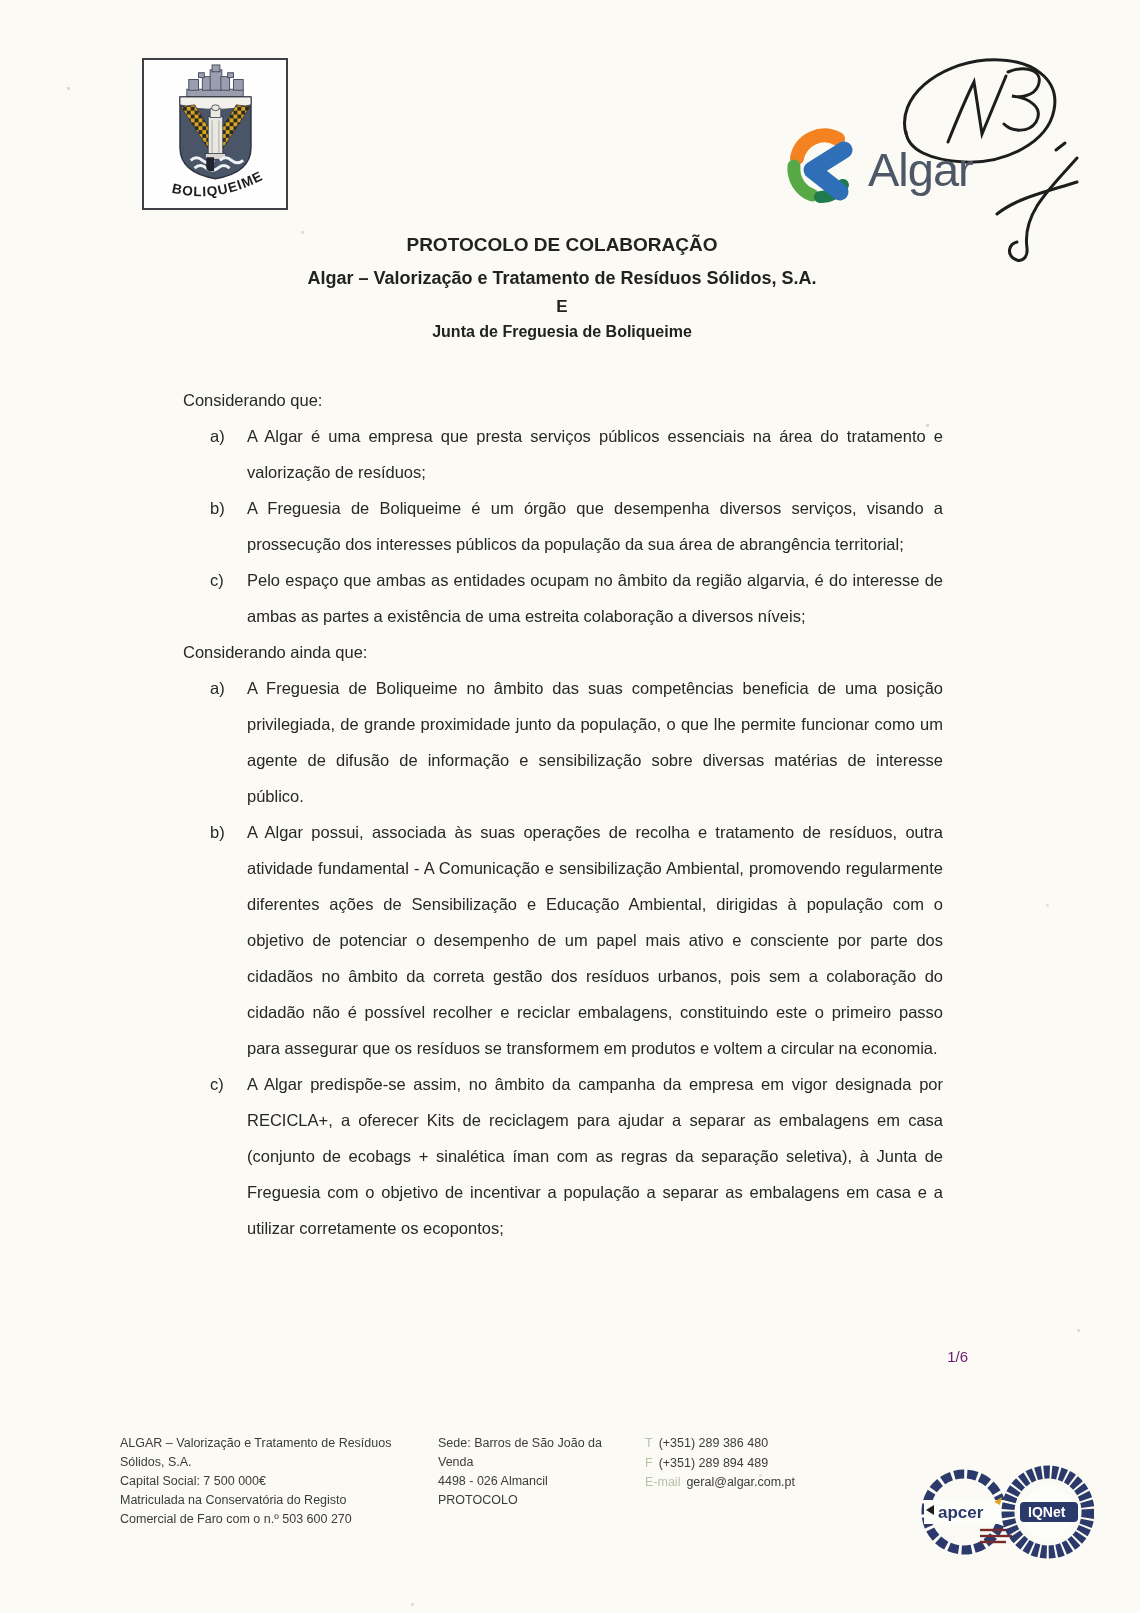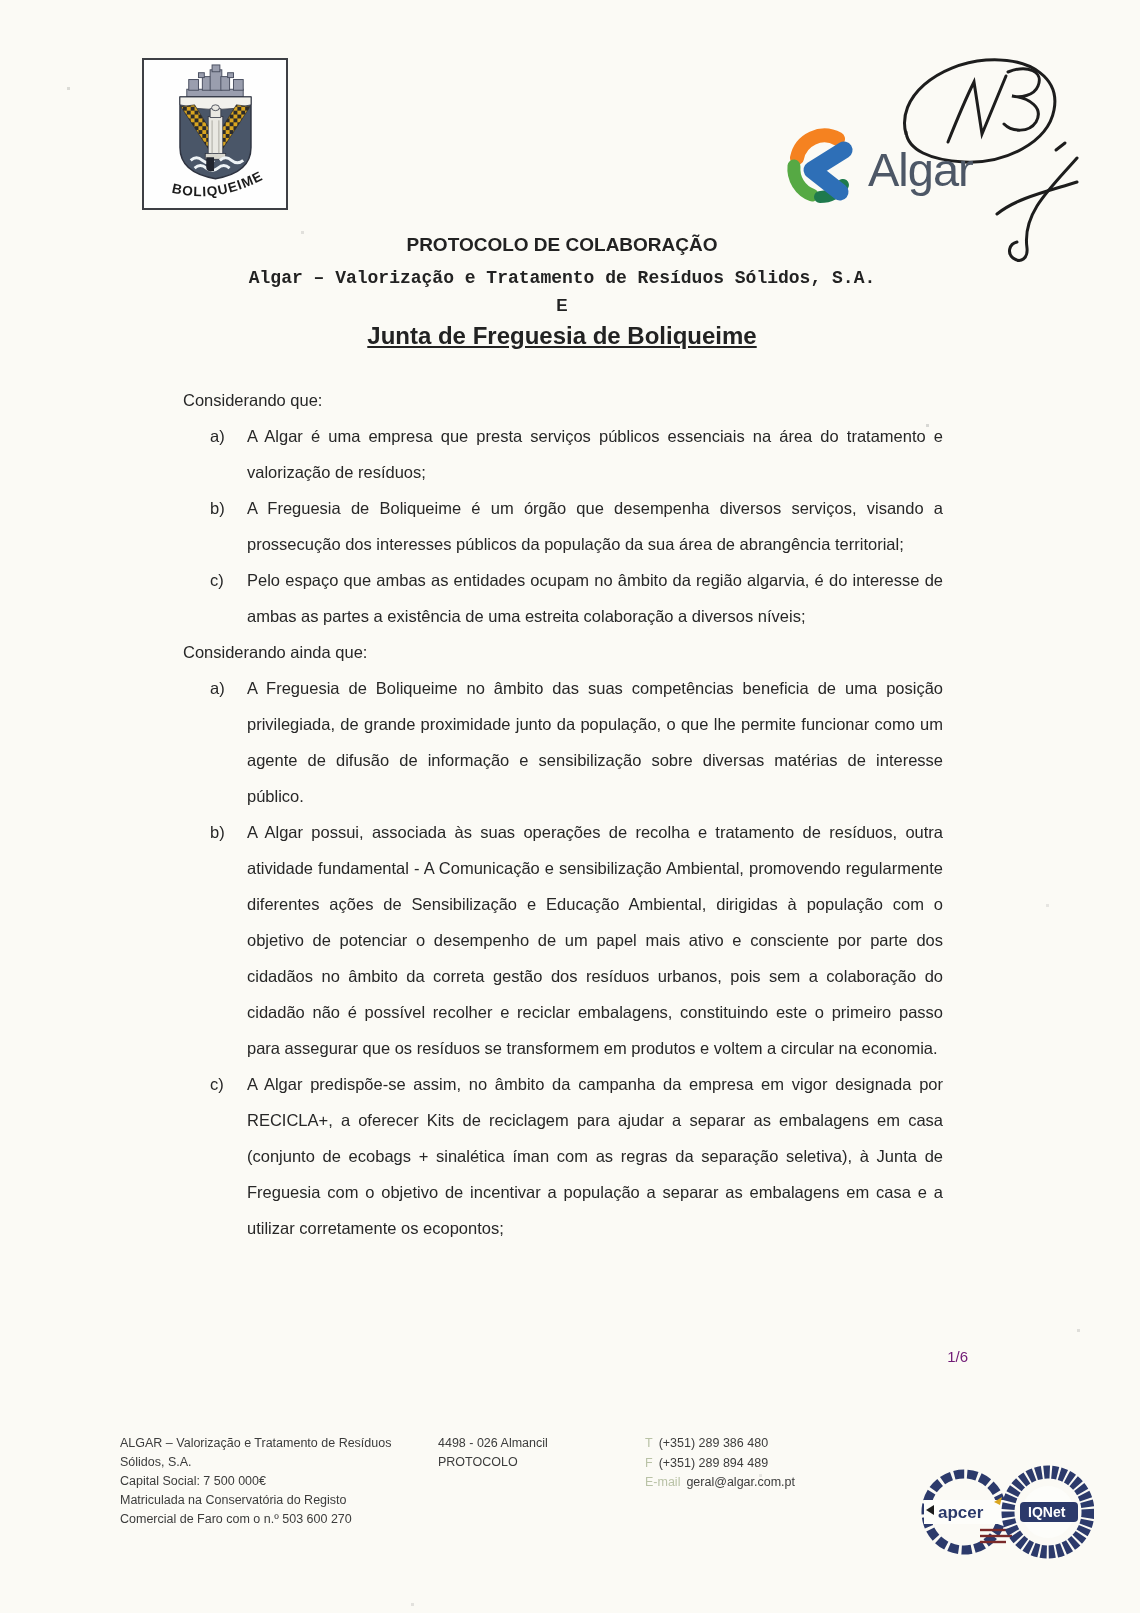--- a/index.html
+++ b/index.html
@@ -26,23 +26,23 @@
   .crest svg{width:100%;height:100%;display:block;}
   .sig-top{position:absolute;left:878px;top:42px;width:200px;height:170px;}
   .sig-low{position:absolute;left:985px;top:140px;width:110px;height:130px;}
   .algar-logo{position:absolute;left:782px;top:128px;display:flex;align-items:center;}
   .algar-icon svg{width:80px;height:80px;display:block;}
   .algar-word{font-size:47px;font-weight:400;color:#4d5766;letter-spacing:-1px;margin-left:6px;margin-top:2px;}
   
   .title-block{position:absolute;left:183px;top:234px;width:758px;text-align:center;}
   .title-block .t{font-weight:700;color:#222;}
   .t1{font-size:19px;margin-bottom:12px;}
-  .t2{font-size:18px;margin-bottom:8px;font-family:Liberation Mono, monospace;}
+  .t2{font-size:18px;margin-bottom:8px;}
   .t3{font-size:17px;margin-bottom:6px;}
-  .t4{font-size:24px;text-decoration:underline;}
+  .t4{font-size:16px;}
   
   .body-block{position:absolute;left:183px;top:382px;width:760px;
     font-size:16.5px;line-height:36px;color:#272727;}
   .sec-heading{margin:0;}
   .item{display:flex;align-items:flex-start;}
   .item .marker{flex:0 0 37px;margin-left:27px;}
   .item .text{flex:1;text-align:justify;}
   
   .page-number{position:absolute;top:1348px;right:172px;font-size:15px;color:#701a75;}
   
@@ -184,20 +184,21 @@
 
   <div class="footer">
     <div class="f-col f-company">
       <div>ALGAR – Valorização e Tratamento de Resíduos</div>
       <div>Sólidos, S.A.</div>
       <div>Capital Social: 7 500 000€</div>
       <div>Matriculada na Conservatória do Registo</div>
       <div>Comercial de Faro com o n.º 503 600 270</div>
     </div>
     <div class="f-col f-address">
+      <div>Sede: Barros de São João da Venda</div>
       <div>4498 - 026 Almancil</div>
       <div>PROTOCOLO</div>
     </div>
     <div class="f-col f-contacts">
       <div>
         <span class="lbl">T</span><span>(+351) 289 386 480</span>
       </div>
       <div>
         <span class="lbl">F</span><span>(+351) 289 894 489</span>
       </div>

